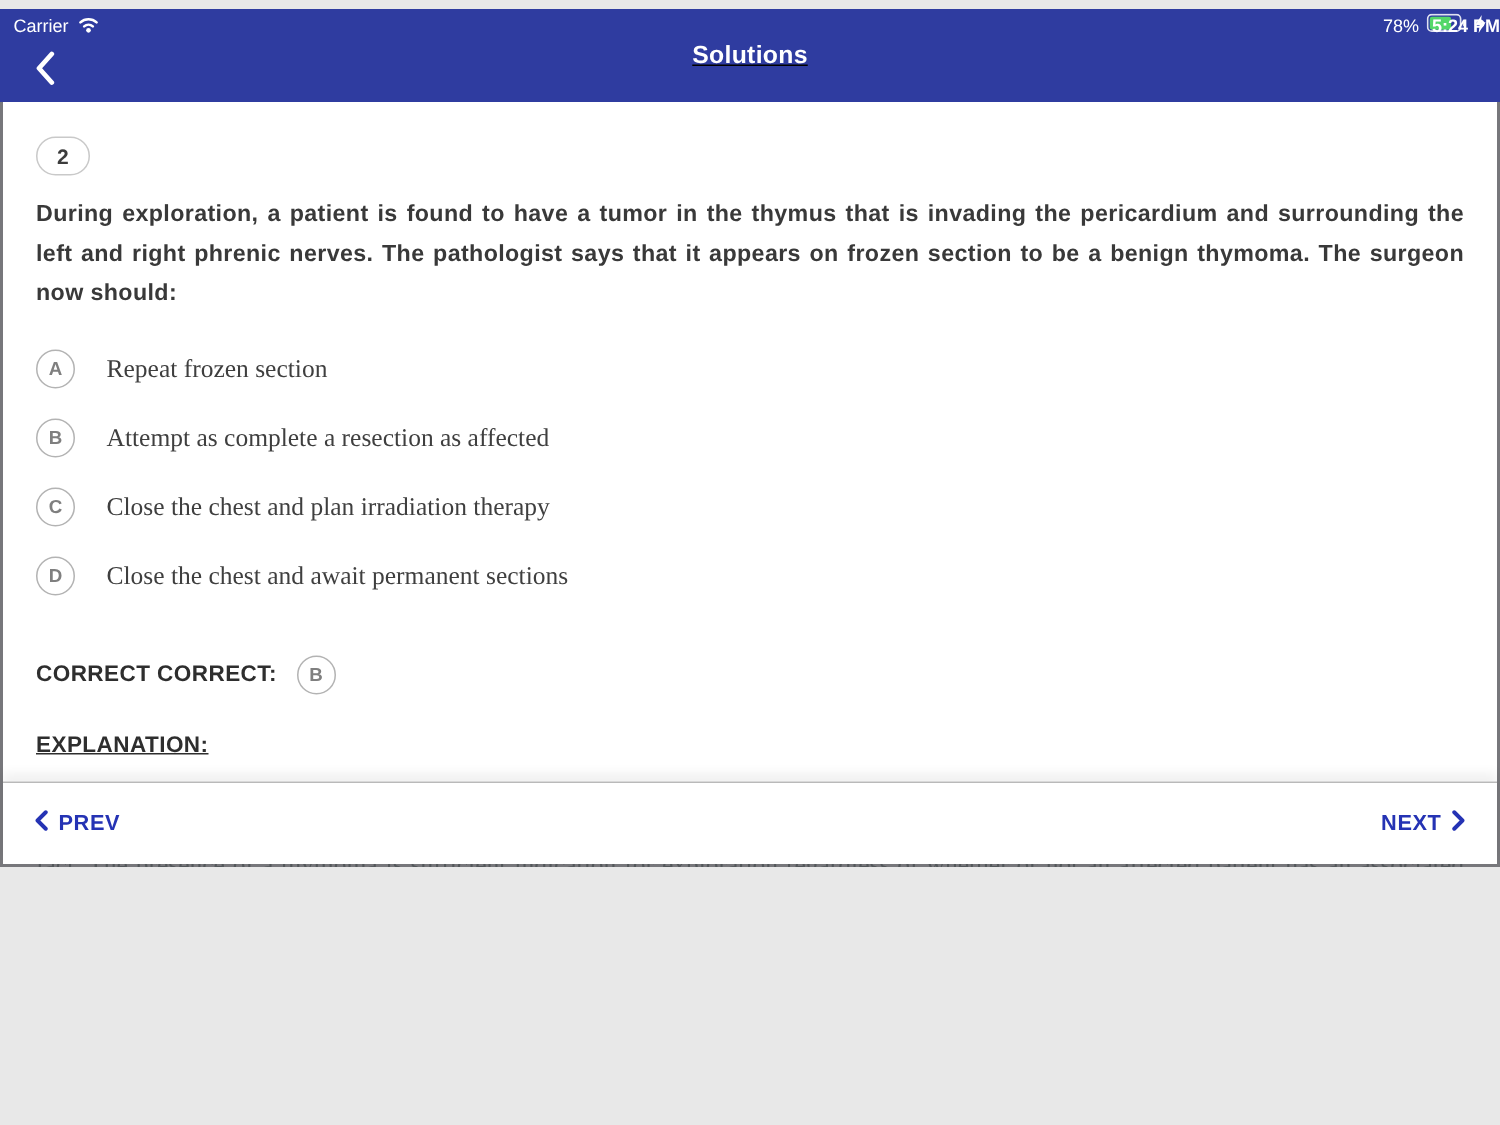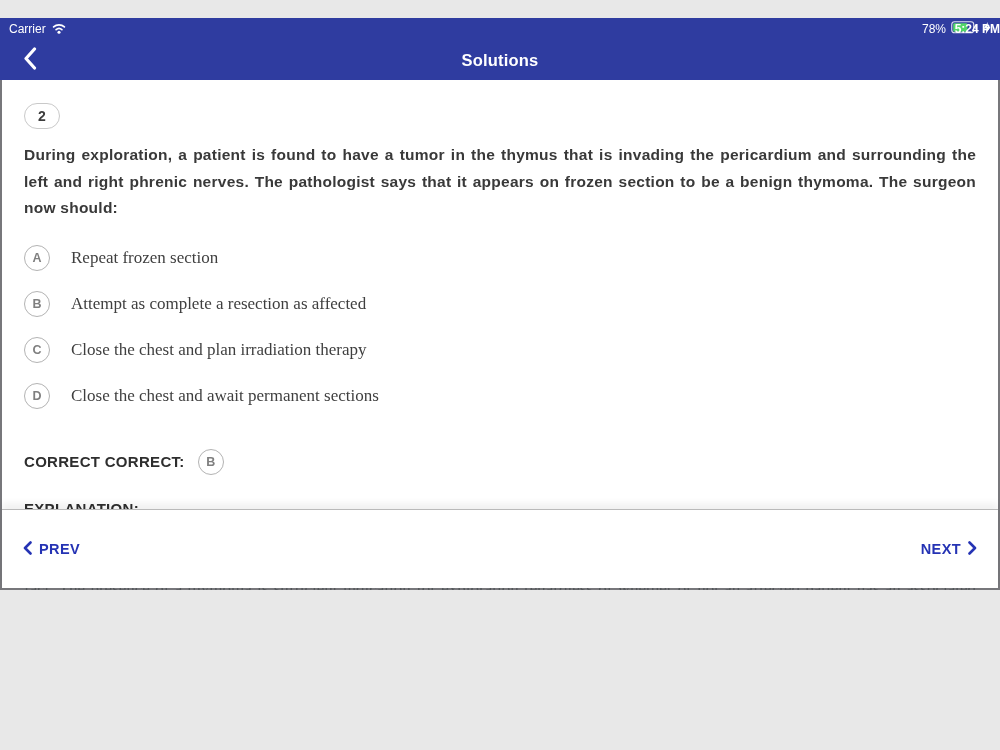--- a/index.html
+++ b/index.html
@@ -1,39 +1,39 @@
 <!DOCTYPE html>
 <html style="--nav-blue: #2f3ca0; --link-blue: #2533b4;"><head>
 <meta charset="utf-8">
 <style>
   html,body{margin:0;padding:0;background:#e8e8e8;}
   .screen{
     width:1000px;height:572px;position:relative;background:#fff;
-    font-family:"Liberation Sans",sans-serif;overflow:hidden;margin:18px auto;
+    font-family:"Liberation Sans",sans-serif;overflow:hidden;margin:6px auto;
   }
   :root{
     --nav-blue:#2f3ca0;
     --link-blue:#2533b4;
     --batt-green:#53d769;
   }
   
   .statusbar{
     height:22px;background:var(--nav-blue);color:#fff;
     display:flex;align-items:center;justify-content:space-between;
     padding:0 9px;font-size:12px;position:relative;
   }
   .sb-left,.sb-right{display:flex;align-items:center;gap:5px;}
   .sb-time{
     position:absolute;left:0;right:0;text-align:right;
     font-weight:bold;font-size:12px;pointer-events:none;
   }
   
   .navbar{
     height:40px;background:var(--nav-blue);position:relative;
-    display:flex;align-items:center;justify-content:center;
+    display:flex;justify-content:center;text-decoration:underline;
   }
   .nav-title{color:#fff;font-size:16.5px;font-weight:bold;letter-spacing:.2px;}
   .back-btn{
     position:absolute;left:17px;top:0;bottom:0;display:flex;align-items:center;
     cursor:pointer;padding:0 6px;
   }
   
   .frame{
     position:absolute;top:62px;bottom:0;left:0;right:0;background:#fff;
     border-left:2px solid #77777b;border-right:2px solid #77777b;border-bottom:2px solid #77777b;
@@ -68,21 +68,21 @@
     font-size:17px;color:#474747;text-align:right;
   }
   .expl-text{
     margin-top:3px;font-family:"Liberation Serif",serif;font-size:17px;
     color:#54585b;line-height:21.6px;text-align:justify;
   }
   
   .footer{
     position:absolute;bottom:0;left:0;right:0;height:46px;background:#fff;
     border-top:1px solid #b9b9b9;box-shadow:0 -6px 7px rgba(0,0,0,.06);
-    display:flex;align-items:center;justify-content:space-between;padding:16px 21px;
+    display:flex;align-items:center;justify-content:space-between;padding:4px 21px;
   }
   .footer a{
     color:var(--link-blue);font-weight:bold;font-size:14.5px;letter-spacing:.4px;
     text-decoration:none;display:flex;align-items:center;gap:7px;cursor:pointer;
   }
 </style>
 </head>
 <body>
 
 <div class="screen">

